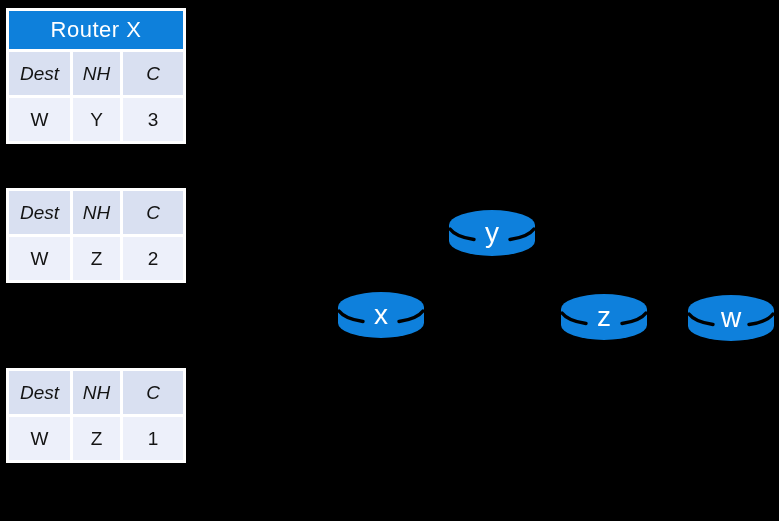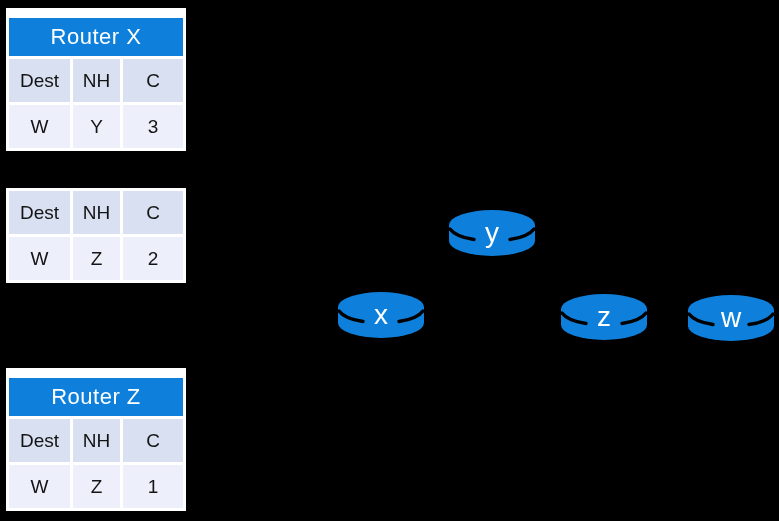--- a/index.html
+++ b/index.html
@@ -31,36 +31,35 @@
   }
   .rt-title {
     background: #0E80DB;
     color: #ffffff;
     height: 38px;
     display: flex;
     align-items: center;
     justify-content: center;
     font-size: 22px;
     letter-spacing: 0.5px;
-    margin-top: 7px;
   }
   .rt-grid {
     display: grid;
     grid-template-columns: 61px 47px 1fr;
     gap: 3px;
   }
   .rt-cell {
     height: 43px;
     display: flex;
     align-items: center;
     justify-content: center;
     font-size: 19px;
     color: #141414;
   }
-  .hdr { background: #D9E0F1; }
+  .hdr { background: #D9E0F1; font-style: italic; }
   .dat { background: #EDF0FA; }
 
   
   .disk {
     position: absolute;
     width: 90px;
     height: 52px;
   }
   .disk-svg { position: absolute; left: 0; top: 0; }
   .disk-label {
@@ -97,21 +96,20 @@
       <div class="rt-cell hdr">Dest</div>
       <div class="rt-cell hdr">NH</div>
       <div class="rt-cell hdr">C</div>
       <div class="rt-cell dat">W</div>
       <div class="rt-cell dat">Z</div>
       <div class="rt-cell dat">2</div>
     </div>
   </div>
 
   <div class="rt" style="top:368px">
-    <div class="rt-title">Router Z</div>
     <div class="rt-grid">
       <div class="rt-cell hdr">Dest</div>
       <div class="rt-cell hdr">NH</div>
       <div class="rt-cell hdr">C</div>
       <div class="rt-cell dat">W</div>
       <div class="rt-cell dat">Z</div>
       <div class="rt-cell dat">1</div>
     </div>
   </div>
 

